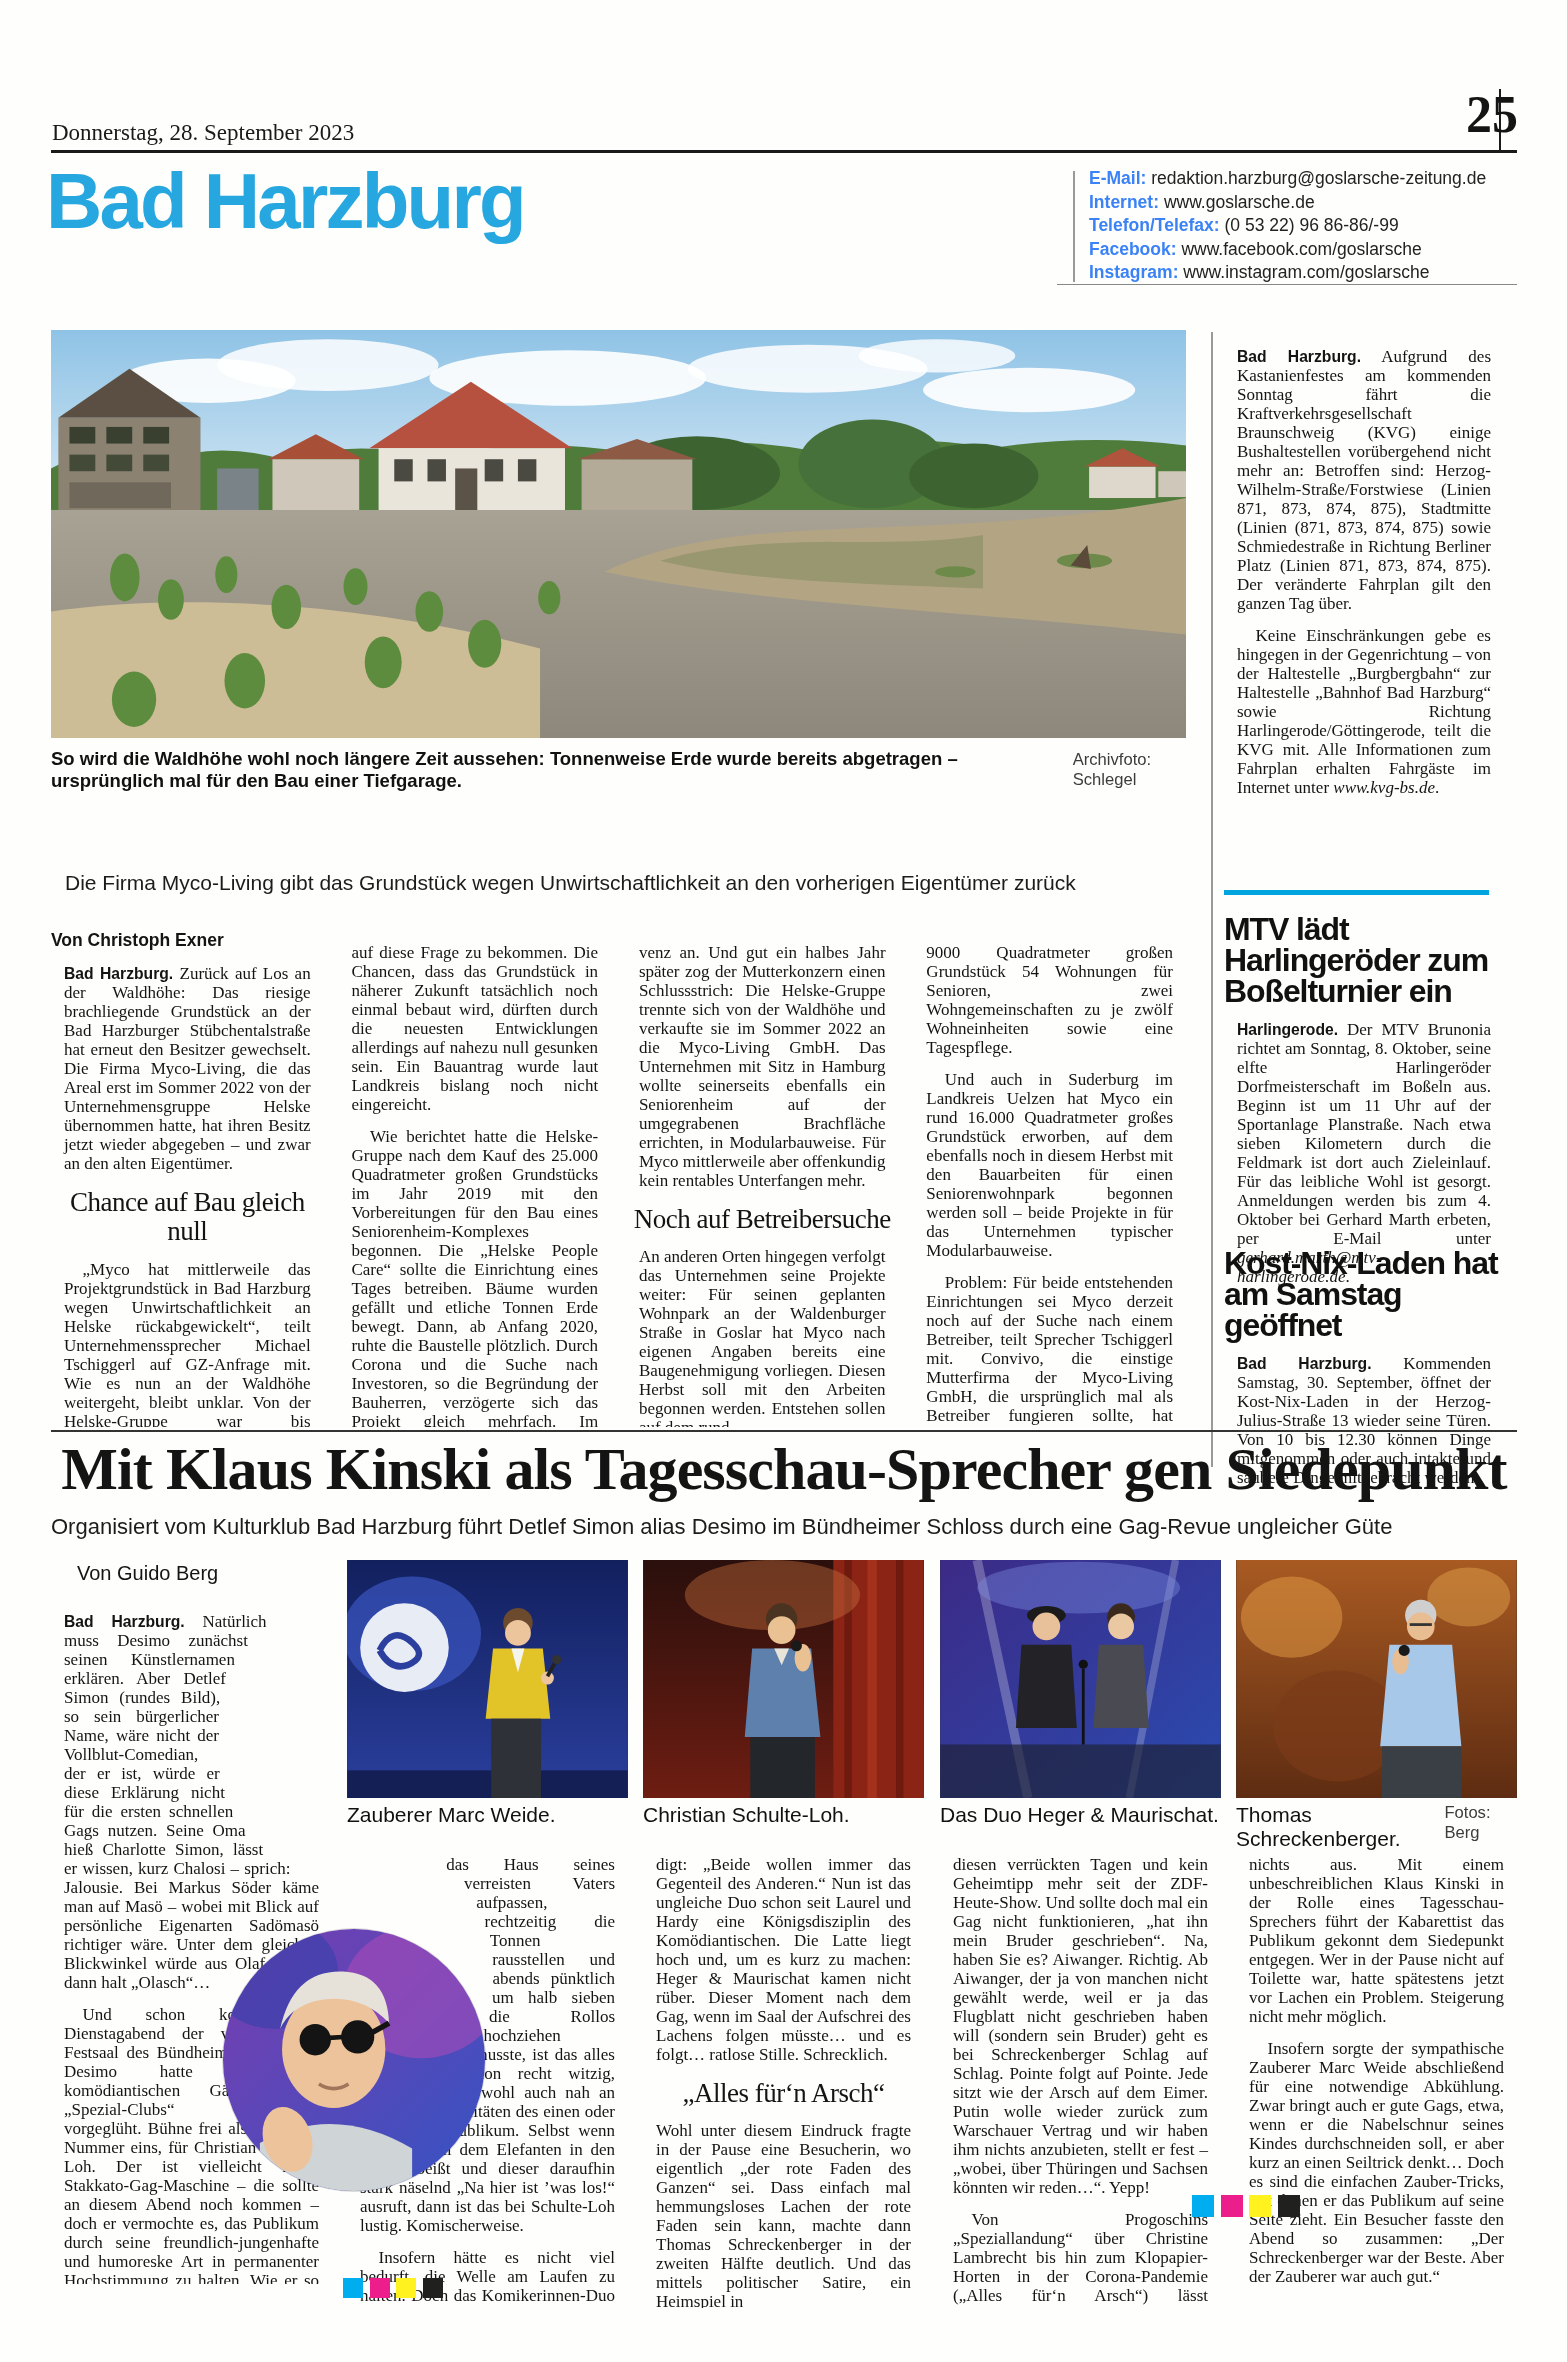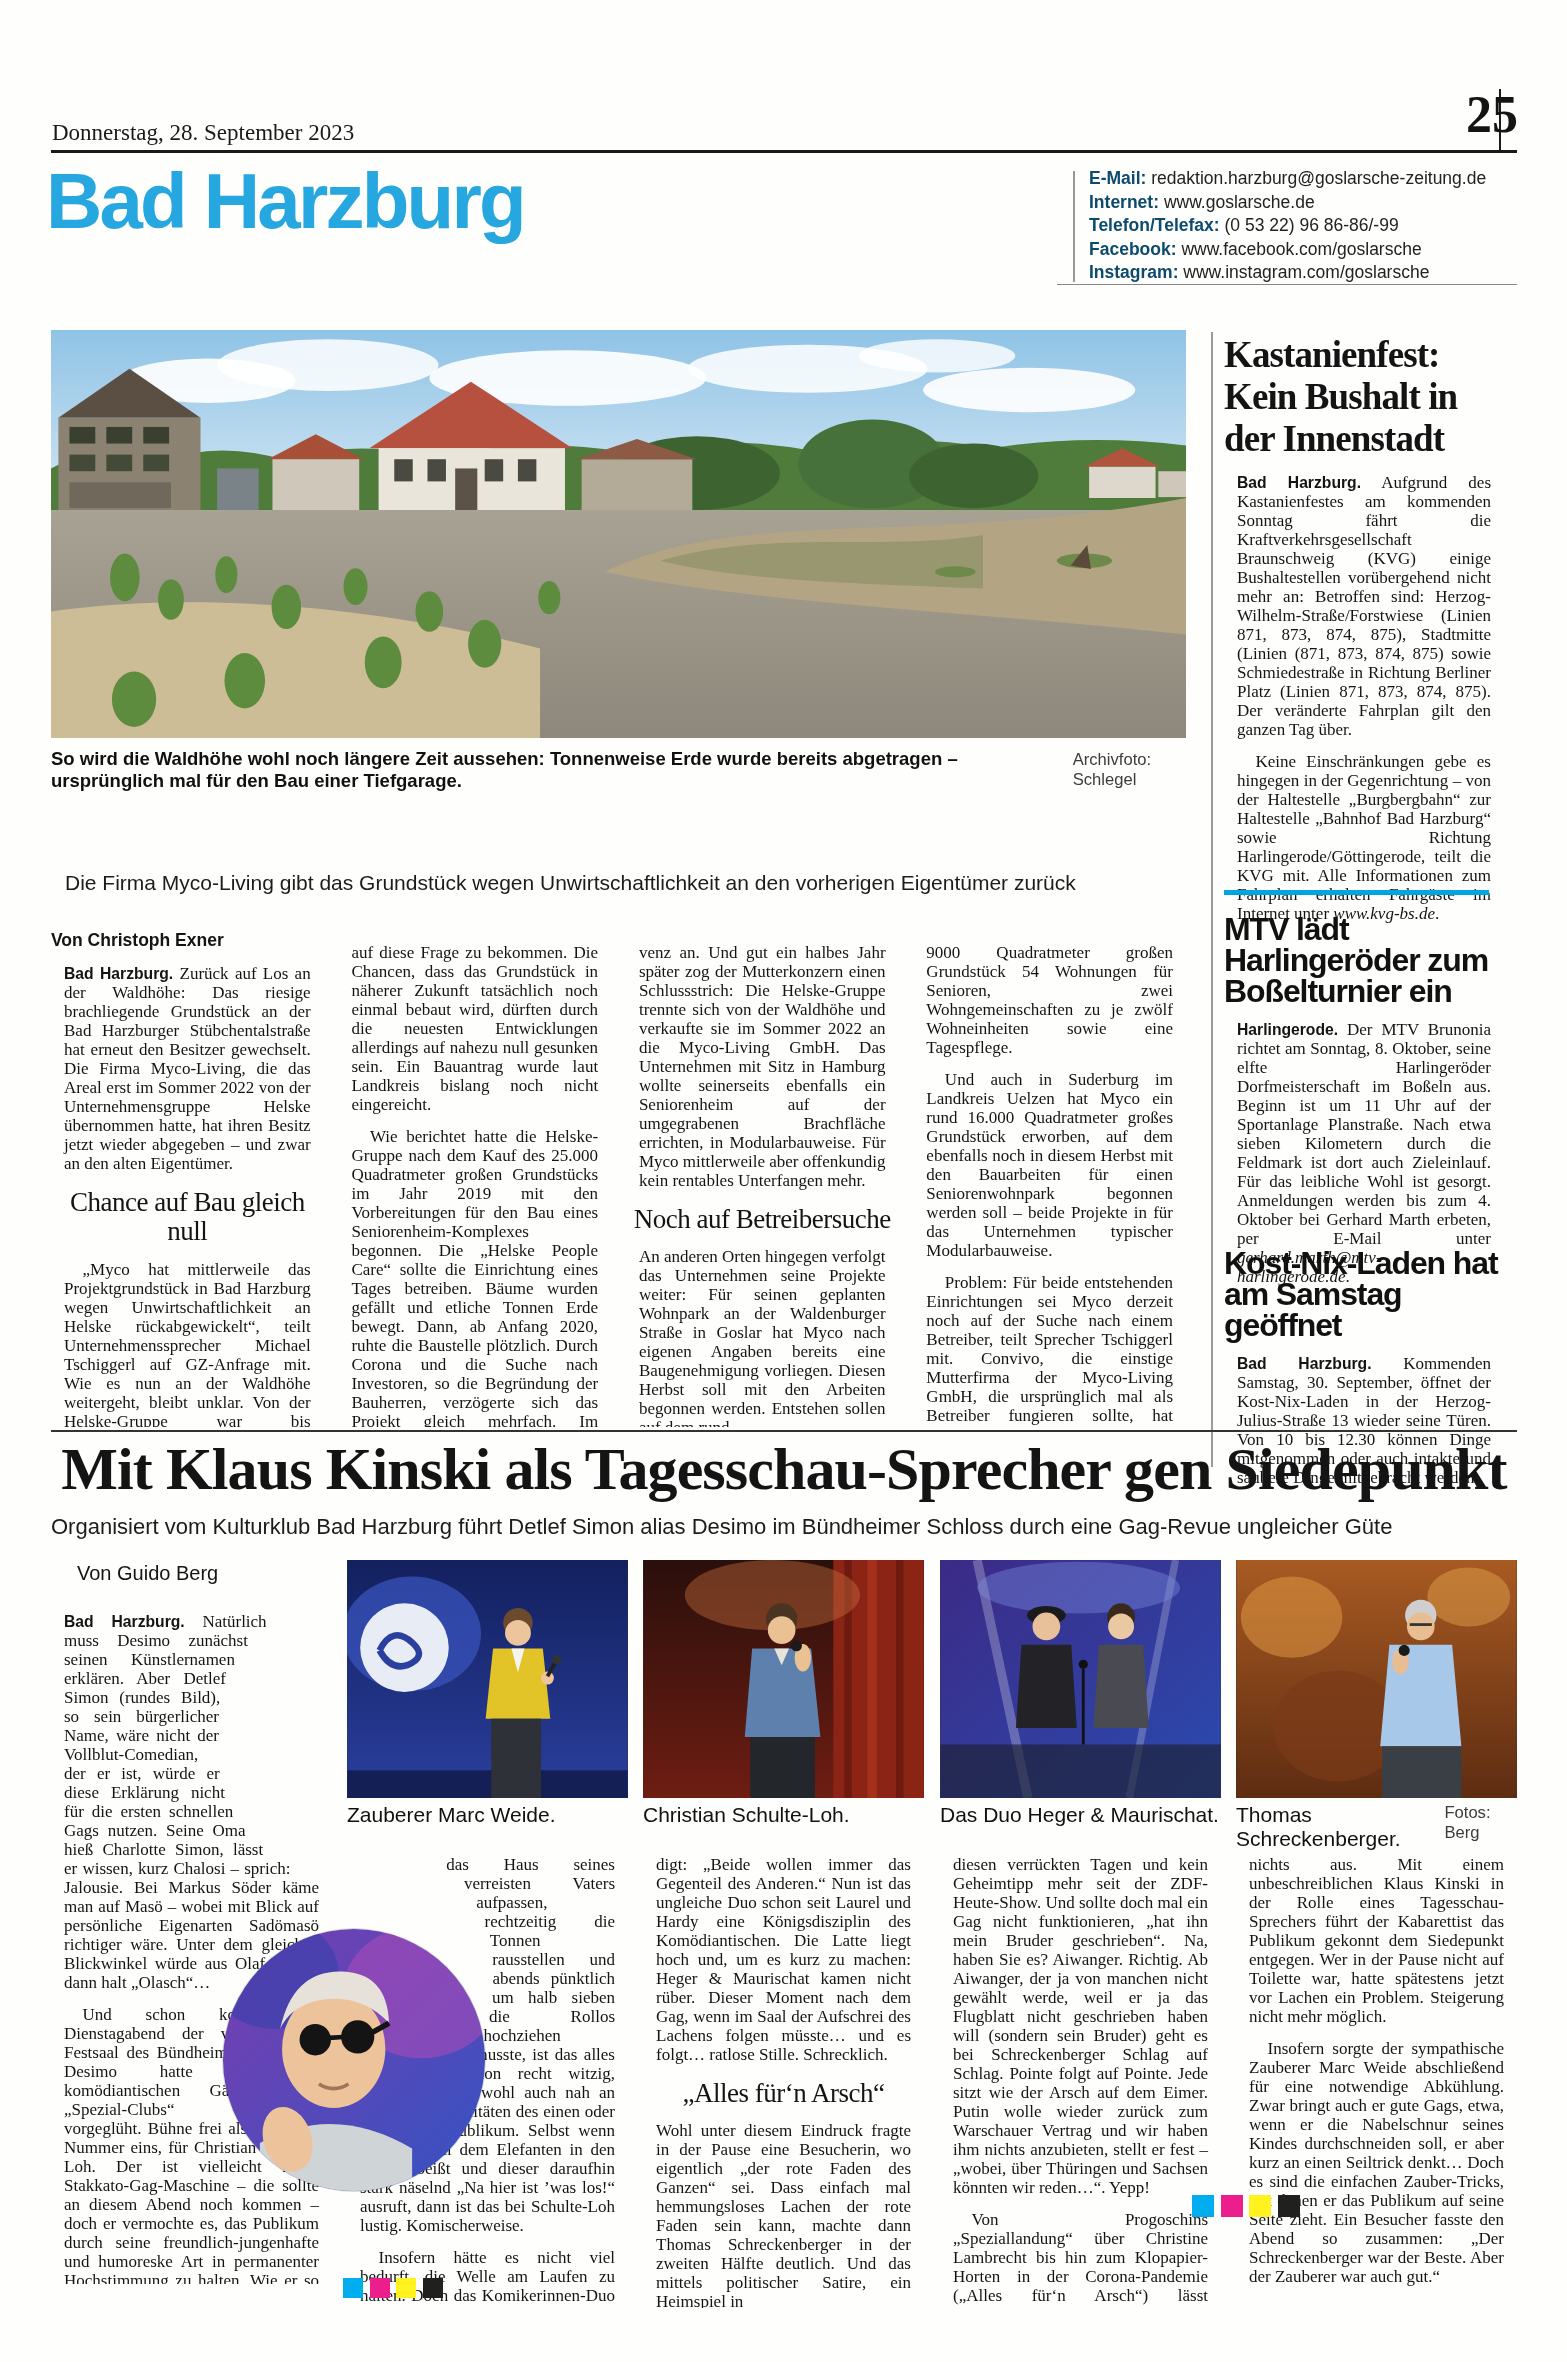--- a/index.html
+++ b/index.html
@@ -10,21 +10,21 @@
   
   .date{left:52px;top:120px;font-size:23px;color:#1a1a1a;}
   .toprule{left:51px;top:150px;width:1466px;height:2.8px;background:#1a1a1a;}
   .pagenum{top:85px;left:1440px;width:78px;text-align:right;font-weight:bold;font-size:52px;
            font-family:"Liberation Serif",serif;}
   .pagenum-rule{left:1499px;top:89px;width:1.8px;height:62px;background:#1a1a1a;}
   .section-title{left:46px;top:159px;font-family:"Liberation Sans",sans-serif;font-weight:bold;
            font-size:78px;letter-spacing:-2.8px;color:#27a7df;line-height:85px;}
   .contact{left:1089px;top:167px;width:429px;font-family:"Liberation Sans",sans-serif;
            font-size:17.5px;line-height:23.5px;color:#222;}
-  .contact b{font-weight:bold;color:#0c4a6e;}
+  .contact b{font-weight:bold;color:#3b82f6;}
   .contact-rule{left:1073px;top:171px;width:1.8px;height:111px;background:#999;}
   .contact-bottomrule{left:1057px;top:284px;width:460px;height:0.9px;background:#888;}
 
   
   .main-photo{left:51px;top:330px;width:1135px;height:408px;overflow:hidden;background:#9db8c8;}
   .cap-row{left:51px;top:748px;width:1135px;display:flex;justify-content:space-between;align-items:baseline;}
   .cap{font-family:"Liberation Sans",sans-serif;font-weight:bold;font-size:18.5px;color:#111;}
   .credit{font-family:"Liberation Sans",sans-serif;font-size:16.6px;color:#3c3c3c;font-weight:normal;}
   .headline1{left:49px;top:784px;width:1144px;font-weight:bold;font-size:53px;letter-spacing:-0.9px;
              font-family:"Liberation Serif",serif;line-height:61px;}
@@ -196,21 +196,20 @@
     <div class="col">
       <p>9000 Quadratmeter großen Grundstück 54 Wohnungen für Senioren, zwei Wohngemeinschaften zu je zwölf Wohneinheiten sowie eine Tagespflege.</p>
       <p class="ind">Und auch in Suderburg im Landkreis Uelzen hat Myco ein rund 16.000 Quadratmeter großes Grundstück erworben, auf dem ebenfalls noch in diesem Herbst mit den Bauarbeiten für einen Seniorenwohnpark begonnen werden soll – beide Projekte in für das Unternehmen typischer Modularbauweise.</p>
       <p class="ind">Problem: Für beide entstehenden Einrichtungen sei Myco derzeit noch auf der Suche nach einem Betreiber, teilt Sprecher Tschiggerl mit. Convivo, die einstige Mutterfirma der Myco-Living GmbH, die ursprünglich mal als Betreiber fungieren sollte, hat schließlich bekanntlich Anfang dieses Jahres Insolvenz angemeldet (die GZ berichtete).</p>
     </div>
   </div>
 
   <div class="abs sb-rule"></div>
 
   <div class="abs sb sb-art1 body-copy">
-    <div class="sb-head-serif">Kastanienfest: Kein Bushalt in der Innenstadt</div>
     <p><span class="dateline">Bad Harzburg.</span> <span>Aufgrund des Kastanienfestes am kommenden Sonntag fährt die Kraftverkehrsgesellschaft Braunschweig (KVG) einige Bushaltestellen vorübergehend nicht mehr an: Betroffen sind: Herzog-Wilhelm-Straße/Forstwiese (Linien 871, 873, 874, 875), Stadtmitte (Linien (871, 873, 874, 875) sowie Schmiedestraße in Richtung Berliner Platz (Linien 871, 873, 874, 875). Der veränderte Fahrplan gilt den ganzen Tag über.</span></p>
     <p class="ind"><span>Keine Einschränkungen gebe es hingegen in der Gegenrichtung – von der Haltestelle „Burgbergbahn“ zur Haltestelle „Bahnhof Bad Harzburg“ sowie Richtung Harlingerode/Göttingerode, teilt die KVG mit. Alle Informationen zum Fahrplan erhalten Fahrgäste im Internet unter </span><i>www.kvg-bs.de</i><span>.</span></p>
   </div>
 
   <div class="abs cyanrule"></div>
 
   <div class="abs sb sb-art2 body-copy">
     <div class="sb-head-sans">MTV lädt Harlingeröder zum Boßelturnier ein</div>
     <p><span class="dateline">Harlingerode.</span> <span>Der MTV Brunonia richtet am Sonntag, 8. Oktober, seine elfte Harlingeröder Dorfmeisterschaft im Boßeln aus. Beginn ist um 11 Uhr auf der Sportanlage Planstraße. Nach etwa sieben Kilometern durch die Feldmark ist dort auch Zieleinlauf. Für das leibliche Wohl ist gesorgt. Anmeldungen werden bis zum 4. Oktober bei Gerhard Marth erbeten, per E-Mail unter </span><i>gerhard.marth@mtv-harlingerode.de</i><span>.</span></p>
   </div>

